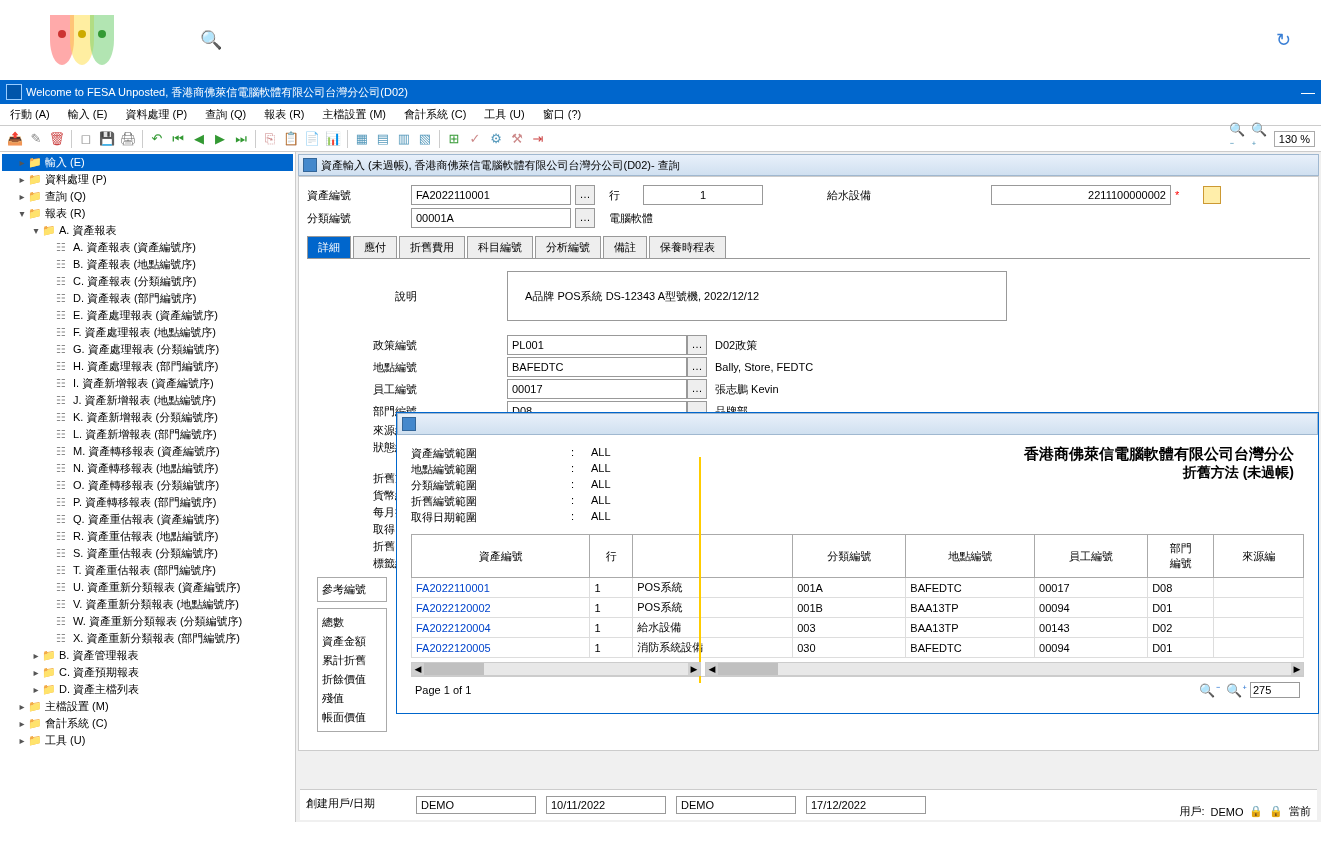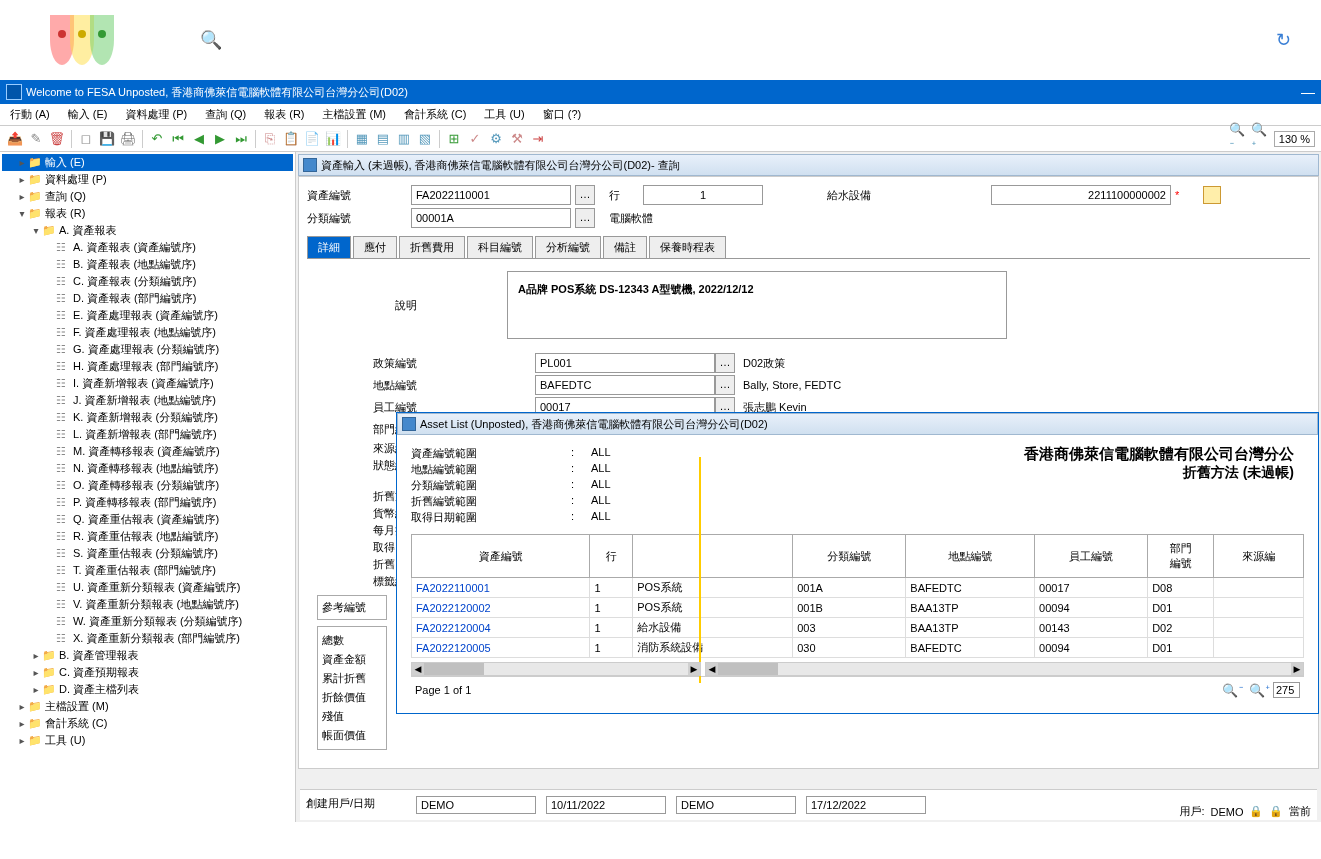--- a/index.html
+++ b/index.html
@@ -52,24 +52,24 @@
 .form-input { border: 1px solid #999; padding: 2px 4px; font-size: 11px; height: 20px; background: #fff; }
 .lookup-btn { border: 1px solid #999; width: 20px; height: 20px; background: #eee; text-align: center; line-height: 16px; cursor: pointer; }
 .req-mark { color: red; }
 .doc-ic { width: 18px; height: 18px; background: #ffeeaa; border: 1px solid #cc9933; }
 
 .tab-strip { display: flex; margin-top: 8px; border-bottom: 1px solid #999; }
 .tab { padding: 3px 10px; border: 1px solid #999; border-bottom: none; background: #eee; margin-right: 2px; cursor: pointer; font-size: 11px; }
 .tab.active { background: #0066cc; color: #fff; }
 
 .detail-area { padding: 10px; background: #fff; }
-.textarea { border: 1px solid #999; width: 500px; height: 68px; padding: 10px; font-size: 11px; resize: none; font-weight: bold; }
+.textarea { border: 1px solid #999; width: 500px; height: 50px; padding: 17px; font-size: 11px; resize: none; }
 .field-row { display: flex; align-items: center; margin: 2px 0; }
 .field-lbl { width: 100px; text-align: right; }
-.field-in { border: 1px solid #999; width: 180px; height: 20px; padding: 2px 4px; margin-left: 28px; }
+.field-in { border: 1px solid #999; width: 180px; height: 20px; padding: 2px 4px; }
 .field-desc { margin-left: 8px; }
 .summary-box { border: 1px solid #aaa; padding: 4px; margin-top: 6px; width: 70px; }
 .summary-box div { padding: 2px 0; }
 
 .sub-window { position: absolute; top: 260px; left: 100px; right: 2px; background: #fff; border: 1px solid #0066cc; z-index: 10; }
 .report-body { padding: 10px 14px; background: #fff; }
 .filter-row { display: flex; margin: 1px 0; font-size: 11px; }
 .filter-lbl { width: 160px; font-family: Liberation Mono, monospace; }
 .filter-colon { width: 20px; }
 .report-title { text-align: right; margin-right: 10px; }
@@ -85,21 +85,21 @@
 
 .scroll-h { height: 14px; background: #e8e8e8; border: 1px solid #ccc; margin-top: 4px; position: relative; }
 .scroll-thumb { position: absolute; height: 100%; width: 60px; background: #c0c0c0; left: 12px; }
 .scroll-arr { position: absolute; width: 12px; height: 100%; background: #d0d0d0; text-align: center; font-size: 9px; line-height: 12px; }
 .sa-l { left: 0; }
 .sa-r { right: 0; }
 
 .pager { display: flex; align-items: center; padding: 4px; border-top: 1px solid #ccc; }
 .pager-txt { flex: 1; }
 .pg-ic { color: #3a7fd5; font-size: 13px; margin: 0 3px; cursor: pointer; }
-.pg-in { border: 1px solid #999; width: 27px; padding: 1px 2px; }
+.pg-in { border: 1px solid #999; width: 50px; padding: 1px 2px; }
 
 .footer-row { display: flex; gap: 10px; padding: 6px; }
 .footer-in { border: 1px solid #999; padding: 2px 4px; width: 120px; }
 
 .status-bar { position: absolute; bottom: 40px; right: 10px; font-size: 11px; display: flex; align-items: center; gap: 6px; }
 .lock-ic { color: #cc9900; }
 </style>
 </head>
 <body>
 
@@ -458,21 +458,20 @@
             <div>折餘價值</div>
             <div>殘值</div>
             <div>帳面價值</div>
           </div>
       </div>
     </div>
 
     <div class="sub-window">
       <div class="win-title">
         <span class="win-ic"></span>
-        <span>Asset List (Unposted), 香港商佛萊信電腦軟體有限公司台灣分公司(D02)</span>
       </div>
       <div class="report-body" style="position:relative">
         <div class="yellow-line"></div>
         <div style="display:flex">
           <div style="flex:0 0 340px" id="filters">
               <div class="filter-row">
                 <span class="filter-lbl">資產編號範圍</span>
                 <span class="filter-colon">:</span>
                 <span>ALL</span>
               </div>

